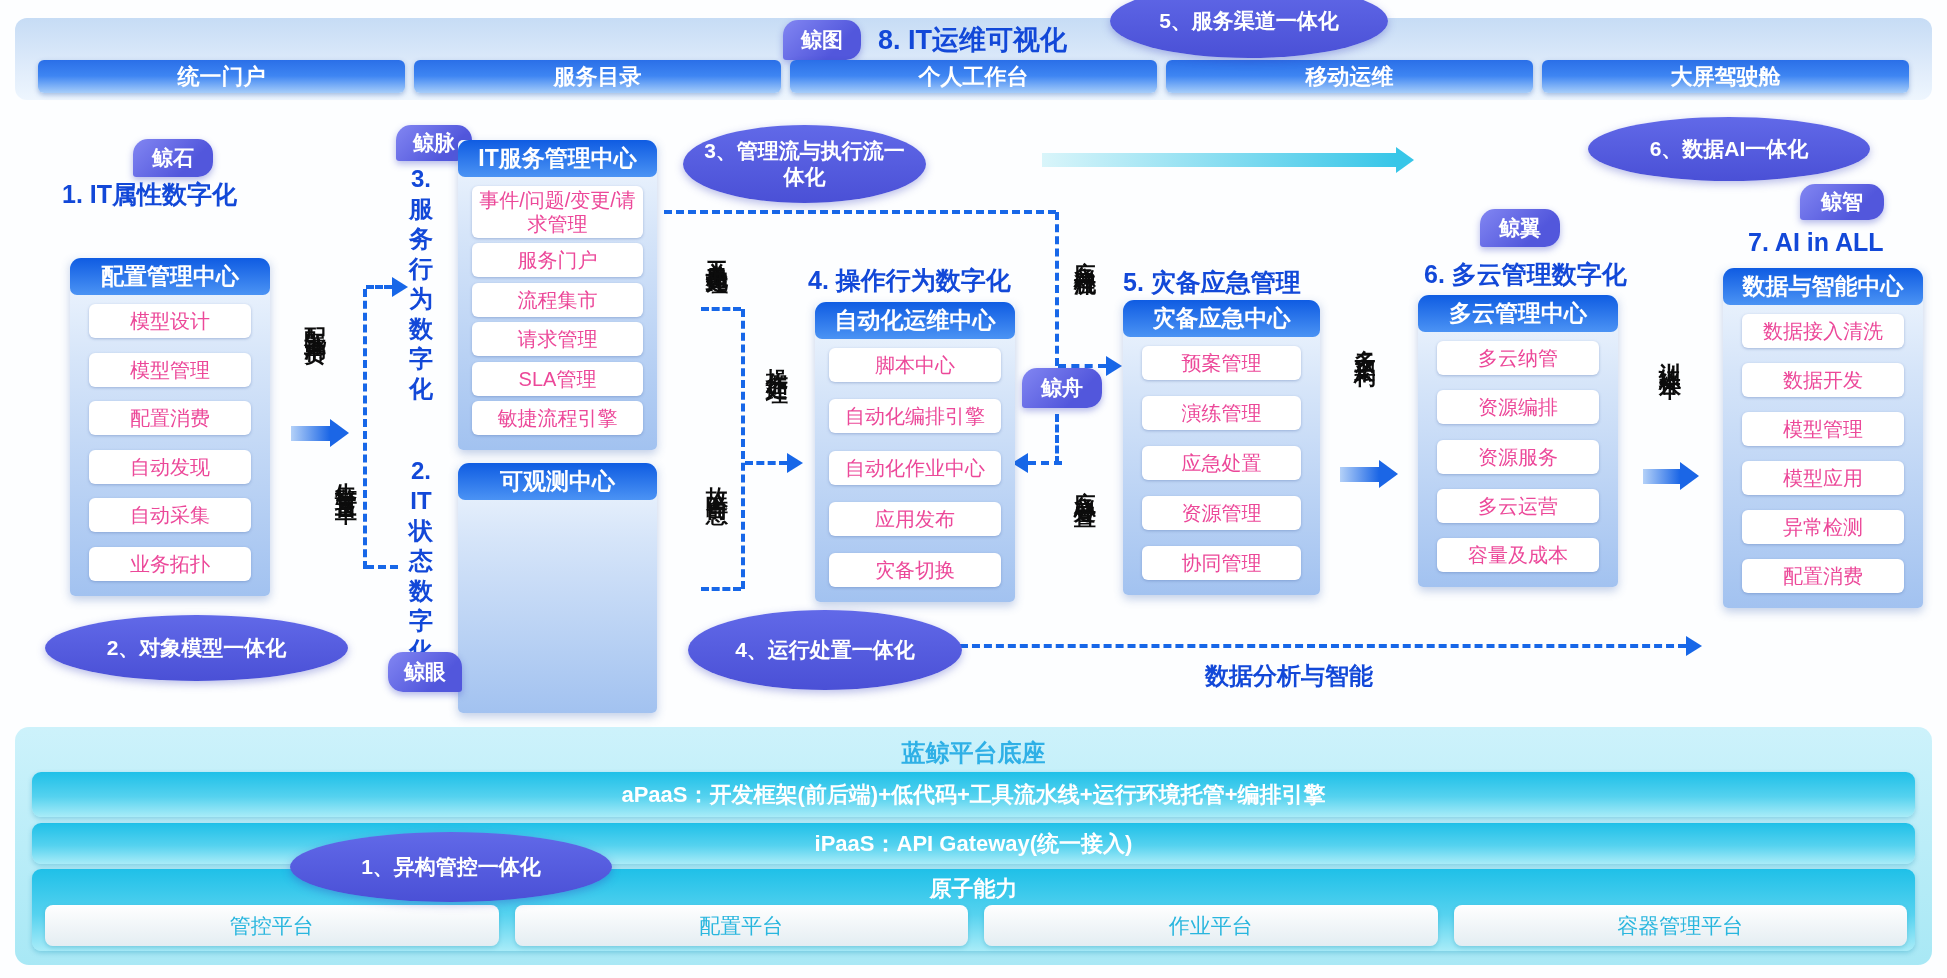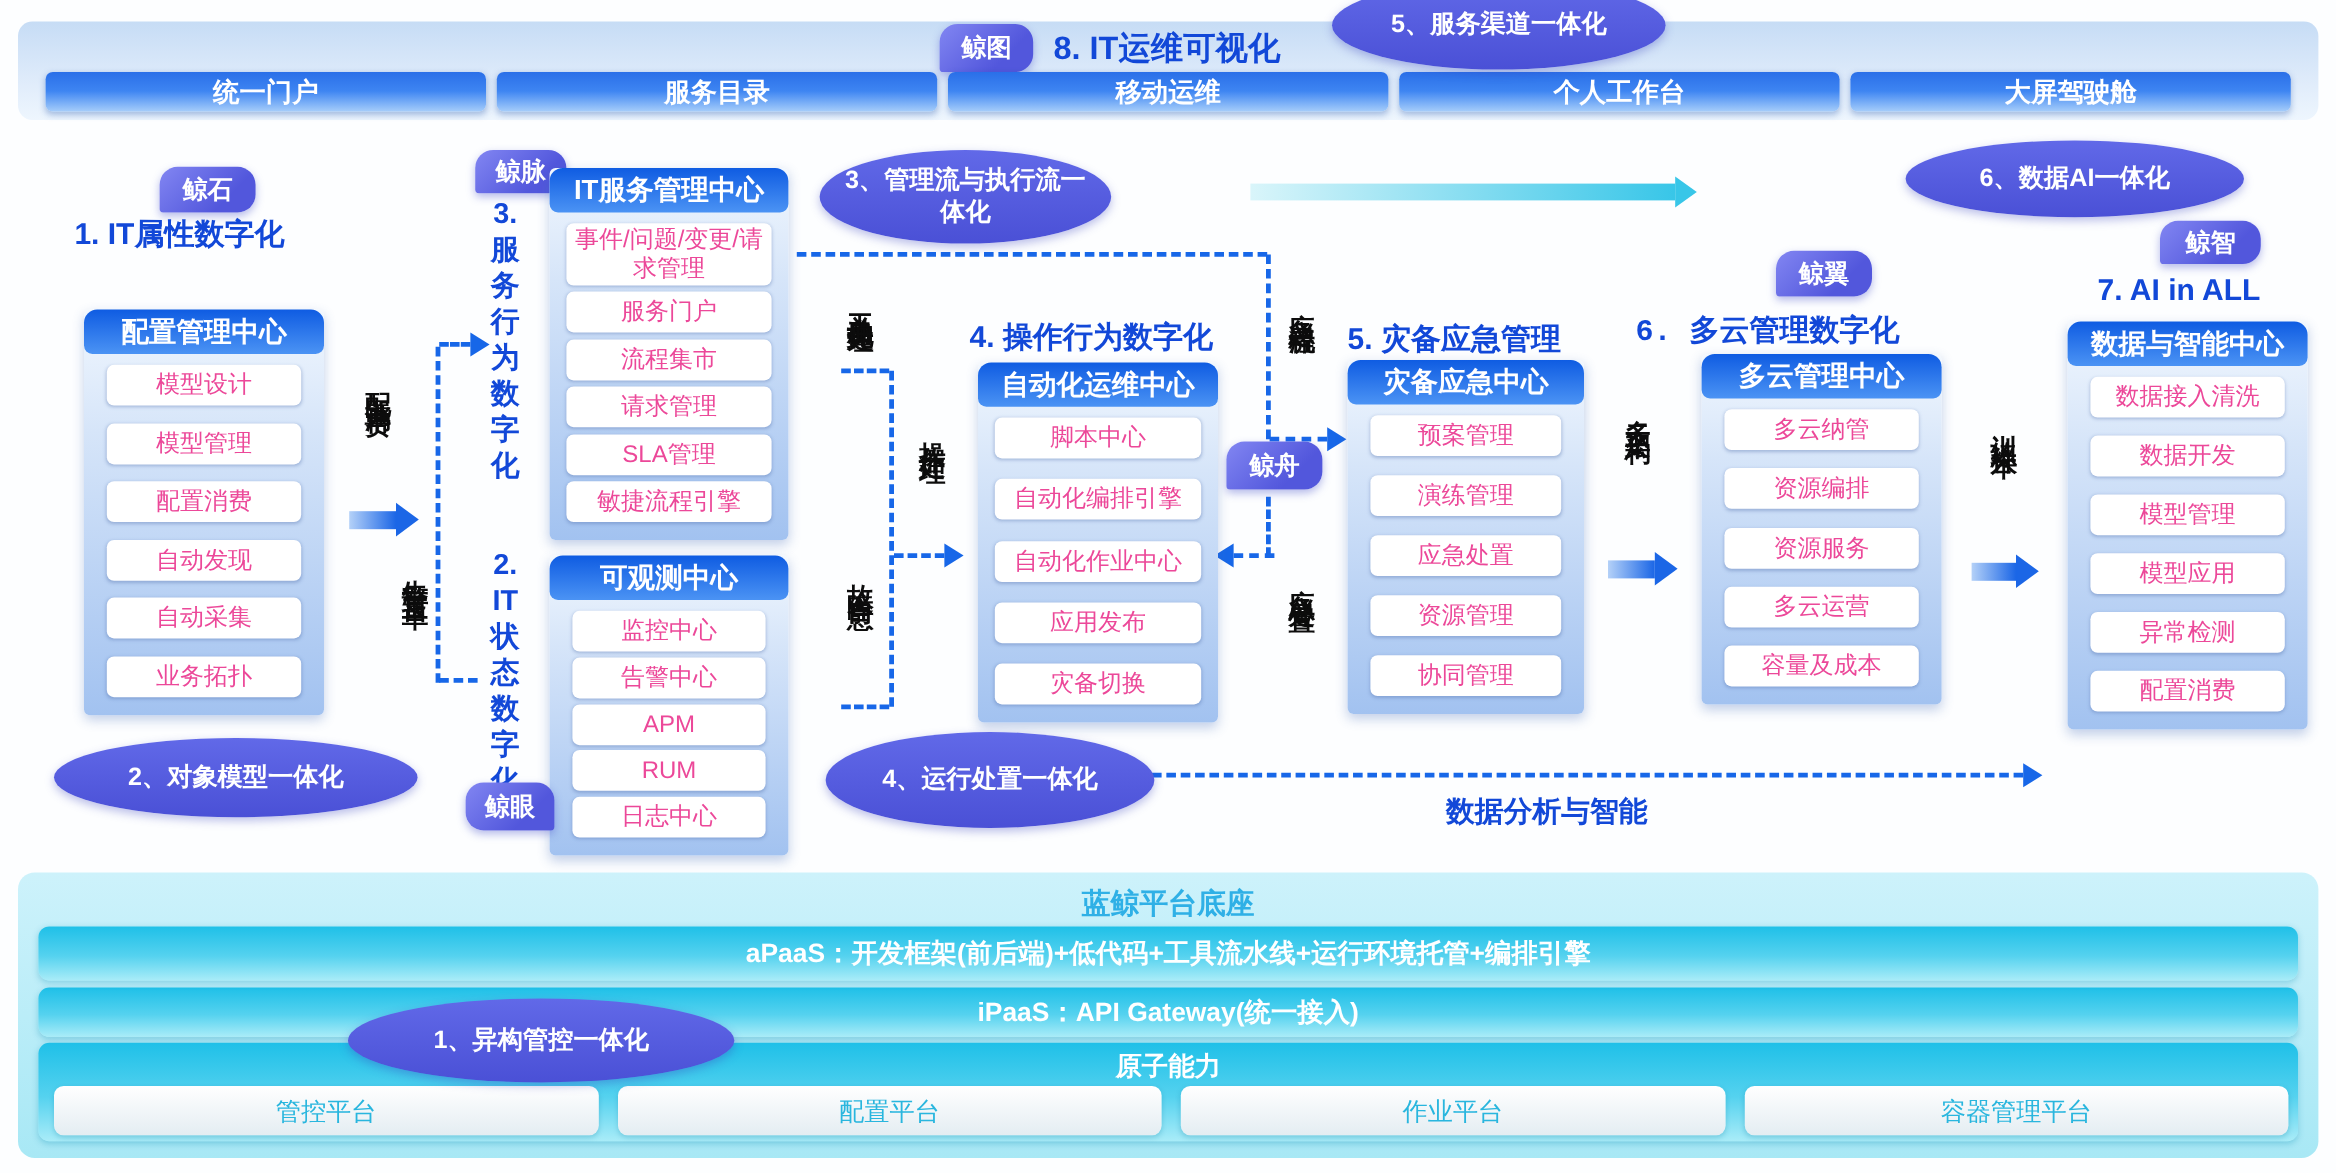--- a/index.html
+++ b/index.html
@@ -90,22 +90,22 @@
 <body>
 
 <div class="stage">
 
   <div class="topbar"></div>
   <div class="badge" style="left:783px;top:20px;width:78px;height:40px;">鲸图</div>
   <div class="topbar-title">8. IT运维可视化</div>
   <div class="nav-row">
       <div class="nav-btn">统一门户</div>
       <div class="nav-btn">服务目录</div>
+      <div class="nav-btn">个人工作台</div>
       <div class="nav-btn">移动运维</div>
-      <div class="nav-btn">个人工作台</div>
       <div class="nav-btn">大屏驾驶舱</div>
     </div>
 
   <div class="dash-v" style="left:363px;top:289px;height:280px;"></div>
   <div class="dash-h" style="left:366px;top:285px;width:26px;"></div>
   <div class="ah-r" style="left:392px;top:277px;"></div>
   <div class="dash-h" style="left:366px;top:565px;width:32px;"></div>
 
   <div class="dash-v" style="left:741px;top:309px;height:280px;"></div>
   <div class="dash-h" style="left:701px;top:307px;width:40px;"></div>
@@ -170,27 +170,20 @@
       <div class="vchar">2.</div>
       <div class="vchar">IT</div>
       <div class="vchar">状</div>
       <div class="vchar">态</div>
       <div class="vchar">数</div>
       <div class="vchar">字</div>
       <div class="vchar">化</div>
     </div>
   <div class="card" style="left:458px;top:463px;width:199px;height:250px;">
     <div class="card-header">可观测中心</div>
-    <div class="card-body">
-        <div class="card-item">监控中心</div>
-        <div class="card-item">告警中心</div>
-        <div class="card-item">APM</div>
-        <div class="card-item">RUM</div>
-        <div class="card-item">日志中心</div>
-      </div>
   </div>
   <div class="badge" style="left:388px;top:652px;width:74px;height:40px;border-radius:15px 15px 3px 15px;">鲸眼</div>
 
   <div class="vlabel" style="left:702px;top:243px;letter-spacing:2px;">工单自动化处理</div>
   <div class="vlabel" style="left:762px;top:350px;">操作处理</div>
   <div class="vlabel" style="left:702px;top:470px;">故障自愈</div>
   <div class="vlabel" style="left:1070px;top:243px;">应急流程</div>
   <div class="vlabel" style="left:1070px;top:473px;">应急处置</div>
 
   <div class="sec-title" style="left:808px;top:264px;">4. 操作行为数字化</div>
@@ -217,21 +210,21 @@
         <div class="card-item">协同管理</div>
       </div>
   </div>
   <div class="vlabel" style="left:1350px;top:332px;">多云架构</div>
   <div class="tarrow" style="left:1340px;top:460px;width:58px;height:28px;">
     <div class="bar"></div>
       <div class="head"></div>
   </div>
 
   <div class="badge" style="left:1480px;top:209px;width:80px;height:38px;">鲸翼</div>
-  <div class="sec-title" style="left:1363px;top:258px;font-family:Liberation Mono, monospace;">6. 多云管理数字化</div>
+  <div class="sec-title" style="left:1424px;top:258px;">6. 多云管理数字化</div>
   <div class="card" style="left:1418px;top:295px;width:200px;height:292px;">
     <div class="card-header">多云管理中心</div>
     <div class="card-body">
         <div class="card-item">多云纳管</div>
         <div class="card-item">资源编排</div>
         <div class="card-item">资源服务</div>
         <div class="card-item">多云运营</div>
         <div class="card-item">容量及成本</div>
       </div>
   </div>

